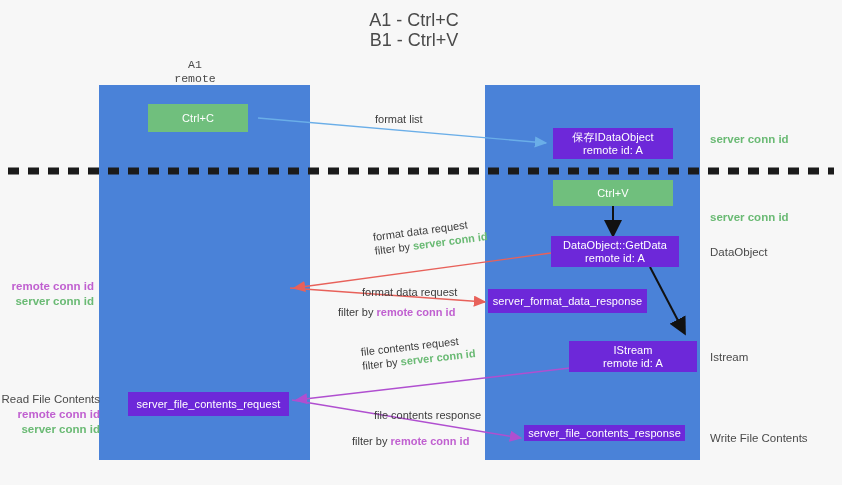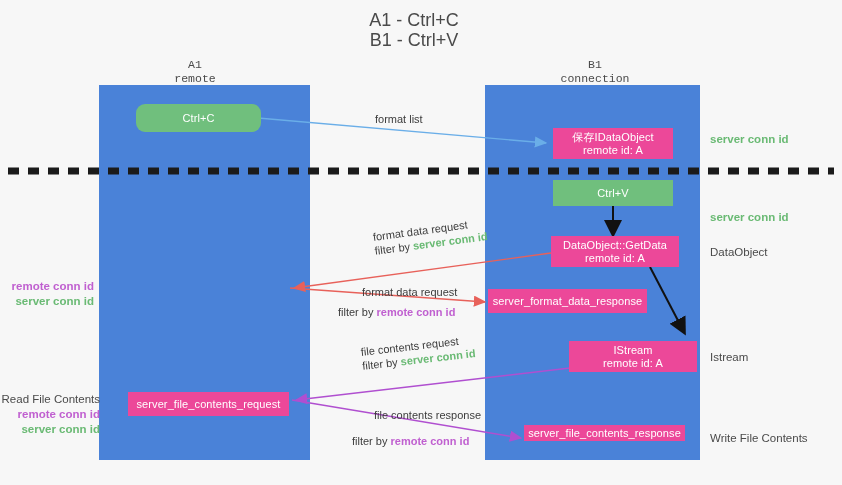--- a/index.html
+++ b/index.html
@@ -56,21 +56,21 @@
     flex-direction: column;
     align-items: center;
     justify-content: center;
     color: #ffffff;
     font-size: 11px;
     line-height: 13px;
     text-align: center;
     letter-spacing: .1px;
   }
   .box.green { background: #70bf7d; }
-  .box.orange { background: #ec4899; }
+  .box.orange { background: #6d28d9; }
   .box .l2 { display: block; }
 
   
   .ann {
     font-size: 11.5px;
     line-height: 15px;
     color: #4a4a4a;
     white-space: nowrap;
   }
   .ann.green-txt { color: #6aba74; font-weight: bold; }
@@ -103,22 +103,20 @@
 </head>
 <body>
 
 <div id="stage">
 
   <div class="abs" id="title">A1 - Ctrl+C
 B1 - Ctrl+V</div>
 
   <div class="abs col-head" style="left:130px; top:58px; width:130px;">A1
 remote</div>
-  <div class="abs col-head" style="left:530px; top:58px; width:130px;">B1
-connection</div>
 
   <div class="abs lane" style="left:99px; top:85px; width:211px; height:375px;"></div>
   <div class="abs lane" style="left:485px; top:85px; width:215px; height:375px;"></div>
 
   <svg id="edges" viewBox="0 0 842 485">
     <defs>
       <marker id="ah-blue" markerWidth="9" markerHeight="8" refX="8" refY="4" orient="auto">
         <path d="M0,0 L9,4 L0,8 z" fill="#6aaee8"></path>
       </marker>
       <marker id="ah-red" markerWidth="9" markerHeight="8" refX="8" refY="4" orient="auto">
@@ -142,21 +140,21 @@
 
     <line x1="551" y1="253" x2="294" y2="288" stroke="#e8615a" stroke-width="1.4" marker-end="url(#ah-red)"></line>
 
     <line x1="290" y1="288" x2="485" y2="302" stroke="#e8615a" stroke-width="1.4" marker-end="url(#ah-red)"></line>
 
     <line x1="570" y1="368" x2="296" y2="400" stroke="#b04fd0" stroke-width="1.4" marker-end="url(#ah-purple)"></line>
 
     <line x1="292" y1="400" x2="521" y2="438" stroke="#b04fd0" stroke-width="1.4" marker-end="url(#ah-purple)"></line>
   </svg>
 
-  <div class="abs box green" style="left:136px; top:104px; width:125px; height:28px;border-radius:9px;">
+  <div class="abs box green" style="left:148px; top:104px; width:100px; height:28px;">
     <span>Ctrl+C</span>
   </div>
 
   <div class="abs box orange" style="left:553px; top:128px; width:120px; height:31px;">
     <span>保存IDataObject</span>
     <span class="l2">remote id: A</span>
   </div>
 
   <div class="abs box green" style="left:553px; top:180px; width:120px; height:26px;">
     <span>Ctrl+V</span>

